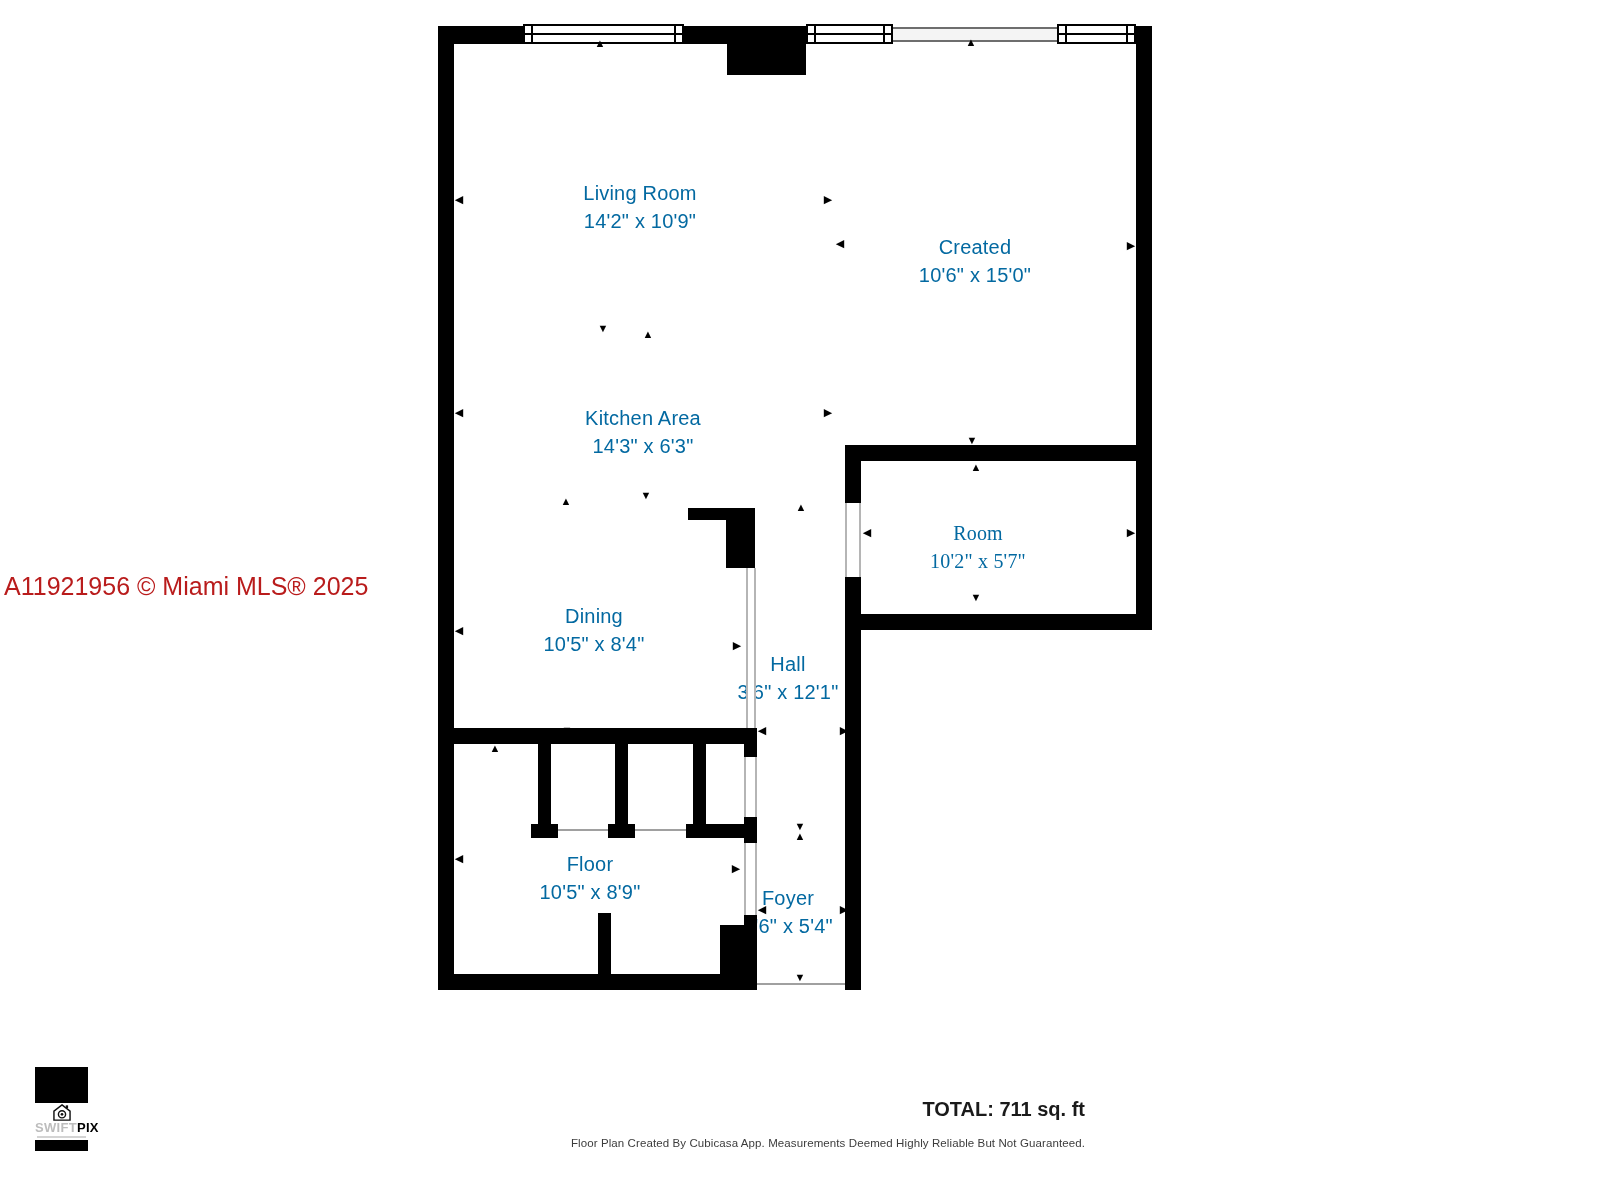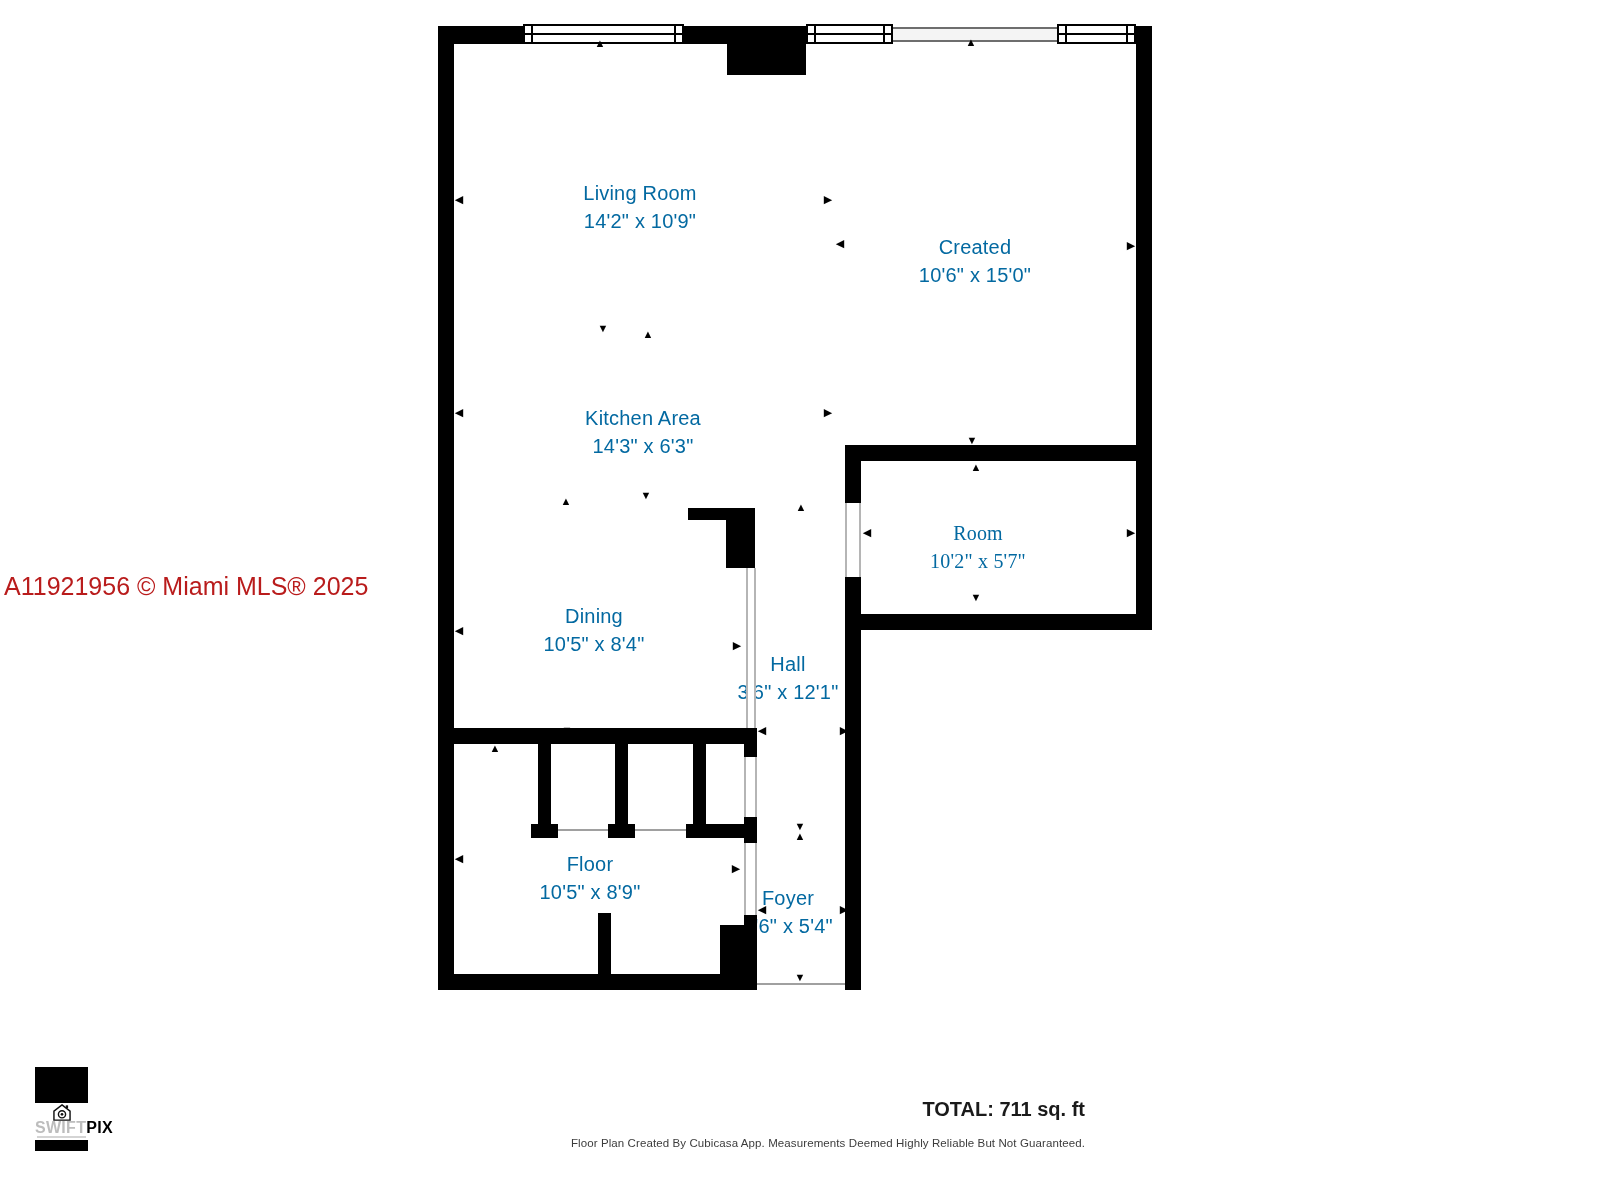--- a/index.html
+++ b/index.html
@@ -42,21 +42,21 @@
   .summary .total{font-size:20px;font-weight:bold;line-height:22px;}
   .summary .line{font-size:20px;line-height:22px;color:#222;}
   .summary .disclaimer{font-size:11.5px;color:#3c3c3c;margin-top:17px;letter-spacing:.1px;}
 
   
   .logo{position:absolute;left:35px;top:1067px;width:53px;z-index:5;}
   .logo .block{width:53px;background:#000;}
   .logo .block.top{height:36px;}
   .logo .block.bottom{height:11px;}
   .logo .icon-row{text-align:center;height:17px;margin-top:1px;}
-  .logo .brand{font-size:16px;line-height:13px;text-align:right;white-space:nowrap;letter-spacing:.3px;}
+  .logo .brand{font-size:13px;line-height:13px;text-align:right;white-space:nowrap;letter-spacing:.3px;}
   .logo .brand .light{color:#bdbdbd;font-weight:700;}
   .logo .brand .bold{color:#000;font-weight:800;}
   .logo .tagline{height:2px;background:#d4d4d4;margin:2px 2px 2px;}
 </style>
 </head>
 <body>
 
 <div class="stage">
 
   <div class="wall" style="left:438px;top:26px;width:85px;height:18px;"></div>

